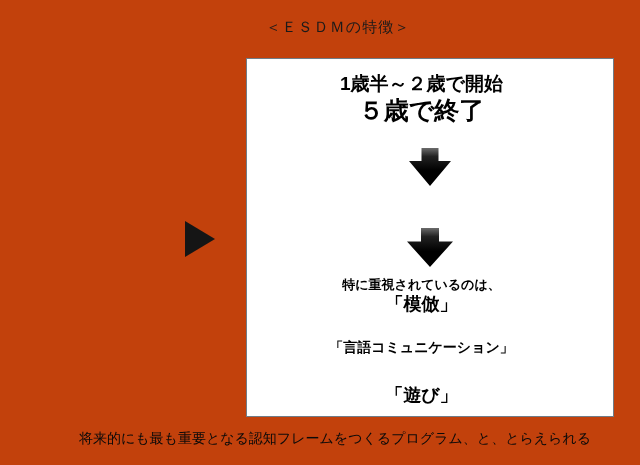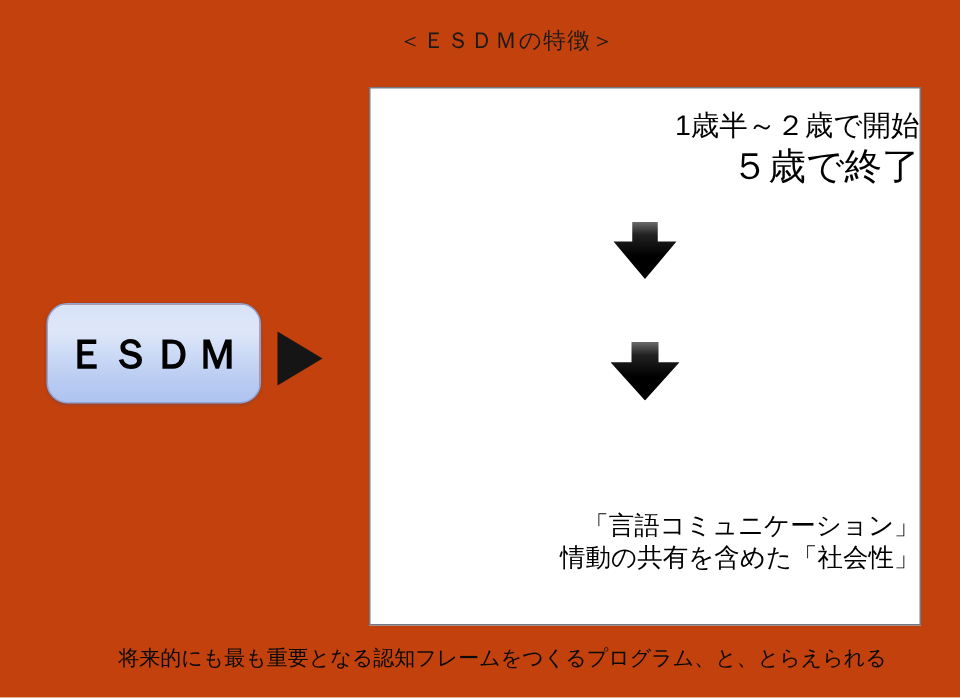--- a/index.html
+++ b/index.html
@@ -46,33 +46,34 @@
   .feature-box{
     position:absolute;
     left:246px;top:58px;
     width:368px;height:359px;
     border:1px solid #6f7c88;
     background:#ffffff;
     box-sizing:border-box;
   }
   .feature-box .line{
     position:absolute;
-    left:0;right:0;
-    text-align:right;
+    left:0;right:17px;
+    text-align:center;
     white-space:nowrap;
     color:#000;
+    font-weight:bold;
   }
   .l-age1{top:12px;font-size:19px;}
   .l-age2{top:35px;font-size:25px;}
   .l-note{top:58px;font-size:13px;color:#111;}
   .l-program{top:131px;font-size:19px;}
   .l-intro{top:217px;font-size:13px;}
   .l-item0{top:233px;font-size:18px;}
   .l-item1{top:257px;font-size:16px;}
-  .l-item2{top:280px;font-size:17px;}
+  .l-item2{top:280px;font-size:14px;}
   .l-item3{top:301px;font-size:17px;}
   .l-item4{top:324px;font-size:18px;}
   .down-arrow{
     position:absolute;
     left:50%;
     transform:translateX(-50%);
   }
   .da1{top:89px;}
   .da2{top:169px;}
   .footer-note{
@@ -83,23 +84,20 @@
     color:#0a0a0a;
   }
 </style>
 </head>
 <body>
 
 <div class="canvas">
 
   <div class="page-title">＜ＥＳＤＭの特徴＞</div>
 
-  <div class="esdm-box">
-    <span class="label">ＥＳＤＭ</span>
-  </div>
 
   <div class="right-arrow"></div>
 
   <div class="feature-box">
 
     <div class="line l-age1">1歳半～２歳で開始</div>
 
     <div class="line l-age2">５歳で終了</div>
 
 
@@ -119,25 +117,27 @@
       <defs>
         <linearGradient id="ag2" x1="0" y1="0" x2="0" y2="1">
           <stop offset="0" stop-color="#6b6b6b"></stop>
           <stop offset="0.22" stop-color="#222222"></stop>
           <stop offset="0.6" stop-color="#000000"></stop>
         </linearGradient>
       </defs>
       <polygon points="14,0 32,0 32,13.5 46,13.5 23,39 0,13.5 14,13.5" fill="url(#ag2)"></polygon>
     </svg>
 
+    <div class="line l-intro">特に重視されているのは、</div>
 
+    <div class="line l-item0">「模倣」</div>
 
 
     <div class="line l-item2">「言語コミュニケーション」</div>
 
-    <div class="line l-item3">情動の共有を含めた「社会性」</div>
 
+    <div class="line l-item4">「遊び」</div>
 
   </div>
 
   <div class="footer-note">将来的にも最も重要となる認知フレームをつくるプログラム、と、とらえられる</div>
 
 </div>
 
 </body></html>

